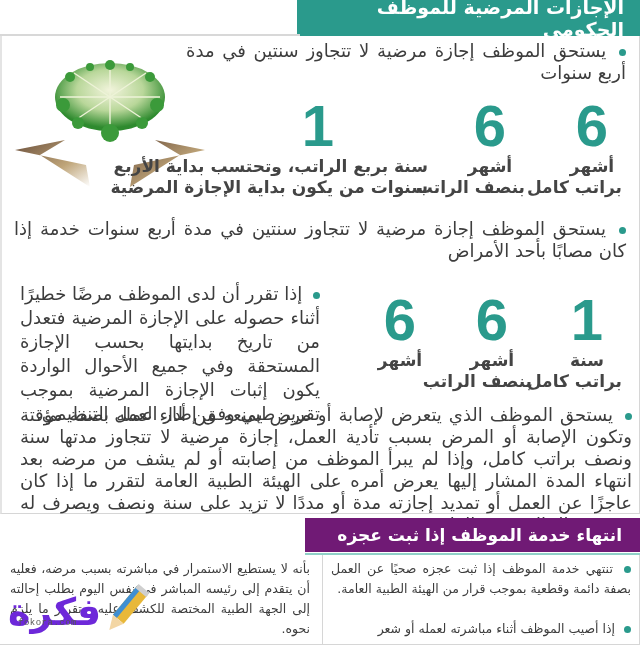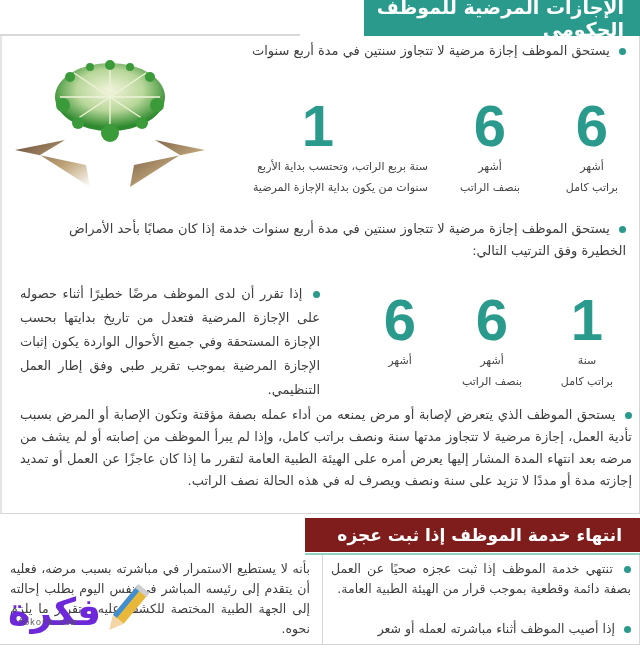--- a/index.html
+++ b/index.html
@@ -1,47 +1,47 @@
 <!DOCTYPE html>
 <html><head>
 <meta charset="utf-8">
 <style>
   * { box-sizing: border-box; margin: 0; padding: 0; }
   html, body { width: 640px; height: 649px; background: #ffffff; overflow: hidden; }
   body { font-family: "DejaVu Sans", sans-serif; color: #444; position: relative; direction: rtl; }
 
   .title-bar {
-    position: absolute; top: 0; right: 0; width: 276px; height: 36px;
+    position: absolute; top: 0; right: 0; width: 343px; height: 36px;
     background: #2a9a8c; color: #fff; font-size: 19px; font-weight: bold;
     display: flex; align-items: center; justify-content: flex-start; padding-right: 16px;
   }
   .top-rule { position: absolute; top: 34px; left: 0; width: 300px; height: 2px; background: #d8d8d8; }
 
   .frame {
     position: absolute; border: 1px solid #d6d6d6; border-top: none;
   }
   .frame1 { top: 36px; left: 0; width: 640px; height: 478px; border-left: 2px solid #e4e4e4; }
 
   .para {
-    position: absolute; font-size: 13px; line-height: 22px; color: #3d3d3d; text-align: justify;
+    position: absolute; font-size: 18px; line-height: 22px; color: #3d3d3d; text-align: justify;
   }
   .bullet::before {
     content: ""; display: inline-block; width: 7px; height: 7px; border-radius: 50%;
     background: #2a9a8c; margin-left: 5px; vertical-align: middle;
   }
 
   .stat { position: absolute; text-align: center; color: #444; }
   .stat .num { font-size: 58px; font-weight: bold; color: #2a9a8c; line-height: 60px; display: block; font-family: "Liberation Sans", sans-serif; }
-  .stat .l1, .stat .l2 { font-size: 11px; line-height: 21px; display: block; white-space: nowrap; }
+  .stat .l1, .stat .l2 { font-size: 17px; line-height: 21px; display: block; white-space: nowrap; font-weight: bold; }
 
   .logo { position: absolute; top: 55px; left: 10px; width: 200px; height: 145px; }
 
   .section-bar {
     position: absolute; top: 518px; left: 305px; width: 335px; height: 34px;
-    background: #7f1d1d; color: #fff; font-size: 17px; font-weight: bold;
+    background: #701a75; color: #fff; font-size: 17px; font-weight: bold;
     display: flex; align-items: center; padding-right: 18px;
   }
   .section-bar::after {
     content:""; position:absolute; left:0; right:0; bottom:-3px; height:2px; background:#8fd0c7;
   }
   .box-right { position: absolute; top: 555px; left: 322px; width: 318px; height: 90px; border: 1px solid #d6d6d6; border-top:none; }
   .box-left { position: absolute; top: 555px; left: 0; width: 322px; height: 90px; border-bottom: 1px solid #d6d6d6; }
 
   .watermark { position: absolute; left: 6px; top: 590px; width: 140px; height: 56px; direction: ltr; }
   .wm-text { position: absolute; left: 2px; top: 0; font-size: 38px; font-weight: bold; color: #6d28d9; font-family: "DejaVu Sans", sans-serif; direction: rtl; }
@@ -108,21 +108,20 @@
   <span class="l2">بنصف الراتب</span>
 </div>
 <div class="stat" style="top:96px; right:212px; width:220px;">
   <span class="num">1</span>
   <span class="l1" style="text-align:right;">سنة بربع الراتب، وتحتسب بداية الأربع</span>
   <span class="l2" style="text-align:right;">سنوات من يكون بداية الإجازة المرضية</span>
 </div>
 
 <div class="para bullet" style="top:218px; right:14px; width:612px;">
   <span>يستحق الموظف إجازة مرضية لا تتجاوز سنتين في مدة أربع سنوات خدمة إذا كان مصابًا بأحد الأمراض</span><br>
-  <span>الخطيرة وفق الترتيب التالي:</span>
 </div>
 
 <div class="stat" style="top:290px; right:18px; width:70px;">
   <span class="num">1</span>
   <span class="l1">سنة</span>
   <span class="l2">براتب كامل</span>
 </div>
 <div class="stat" style="top:290px; right:108px; width:80px;">
   <span class="num">6</span>
   <span class="l1">أشهر</span>

